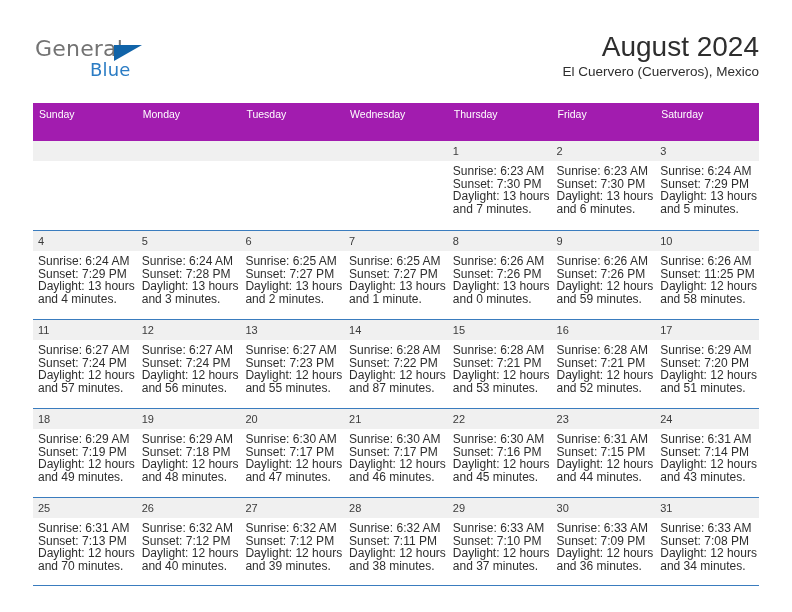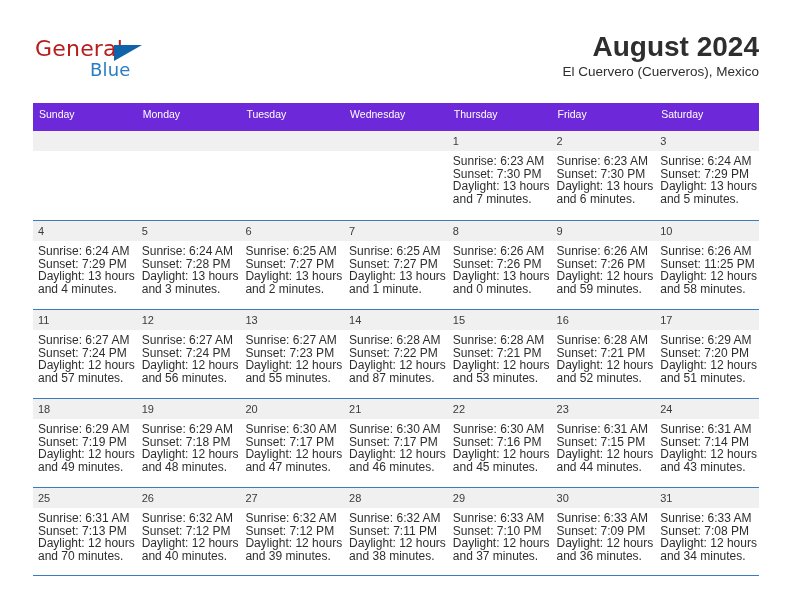--- a/index.html
+++ b/index.html
@@ -37,21 +37,21 @@
     top: 36px;
     width: 200px;
     height: 52px;
   }
   .logo-general {
     position: absolute;
     left: 0;
     top: 0;
     font-size: 22px;
     letter-spacing: .2px;
-    color: #b91c1c;
+    color: #737373;
     font-family: "DejaVu Sans", sans-serif;
     font-weight: 400;
   }
   .logo-blue {
     position: absolute;
     left: 55px;
     top: 23px;
     font-size: 18px;
     letter-spacing: .2px;
     color: #2b7cc4;
@@ -69,21 +69,21 @@
   }
 
   .title-block {
     position: absolute;
     right: 33px;
     top: 30px;
     text-align: right;
   }
   .cal-title {
     font-size: 28px;
-    font-weight: 700;
+    font-weight: 400;
     color: #2e2e2e;
     line-height: 34px;
     white-space: nowrap;
   }
   .cal-subtitle {
     margin-top: 0;
     font-size: 13.5px;
     font-weight: 400;
     color: #2e2e2e;
     line-height: 16px;
@@ -94,22 +94,22 @@
   .calendar {
     position: absolute;
     left: 33px;
     top: 103px;
     width: 726px;
   }
 
   .dow-row {
     display: flex;
     width: 726px;
-    height: 28px;
-    background: #6d28d9;
+    height: 38px;
+    background: #a21caf;
   }
   .dow {
     width: 103.71px;
     box-sizing: border-box;
     padding-left: 6px;
     font-size: 10.5px;
     color: #ffffff;
     line-height: 22px;
     white-space: nowrap;
   }

